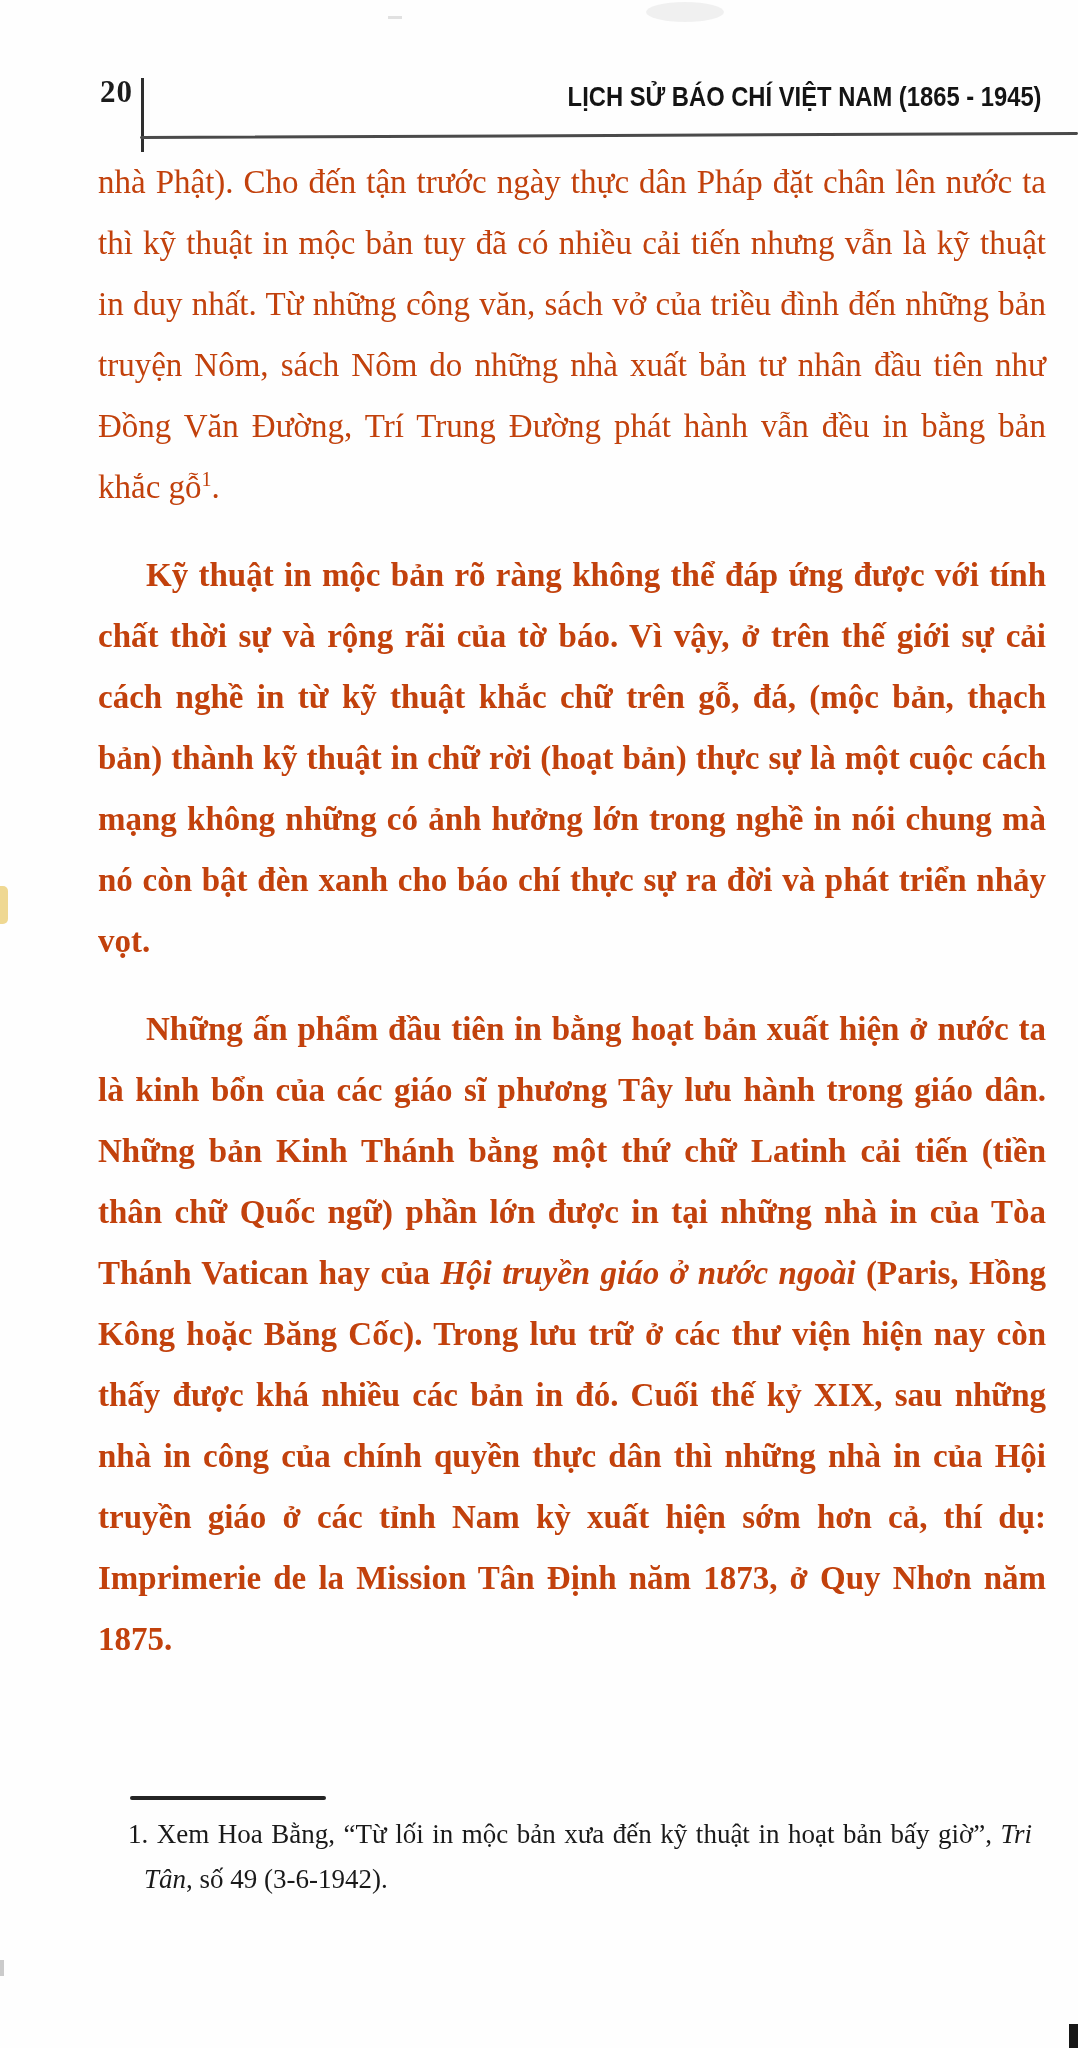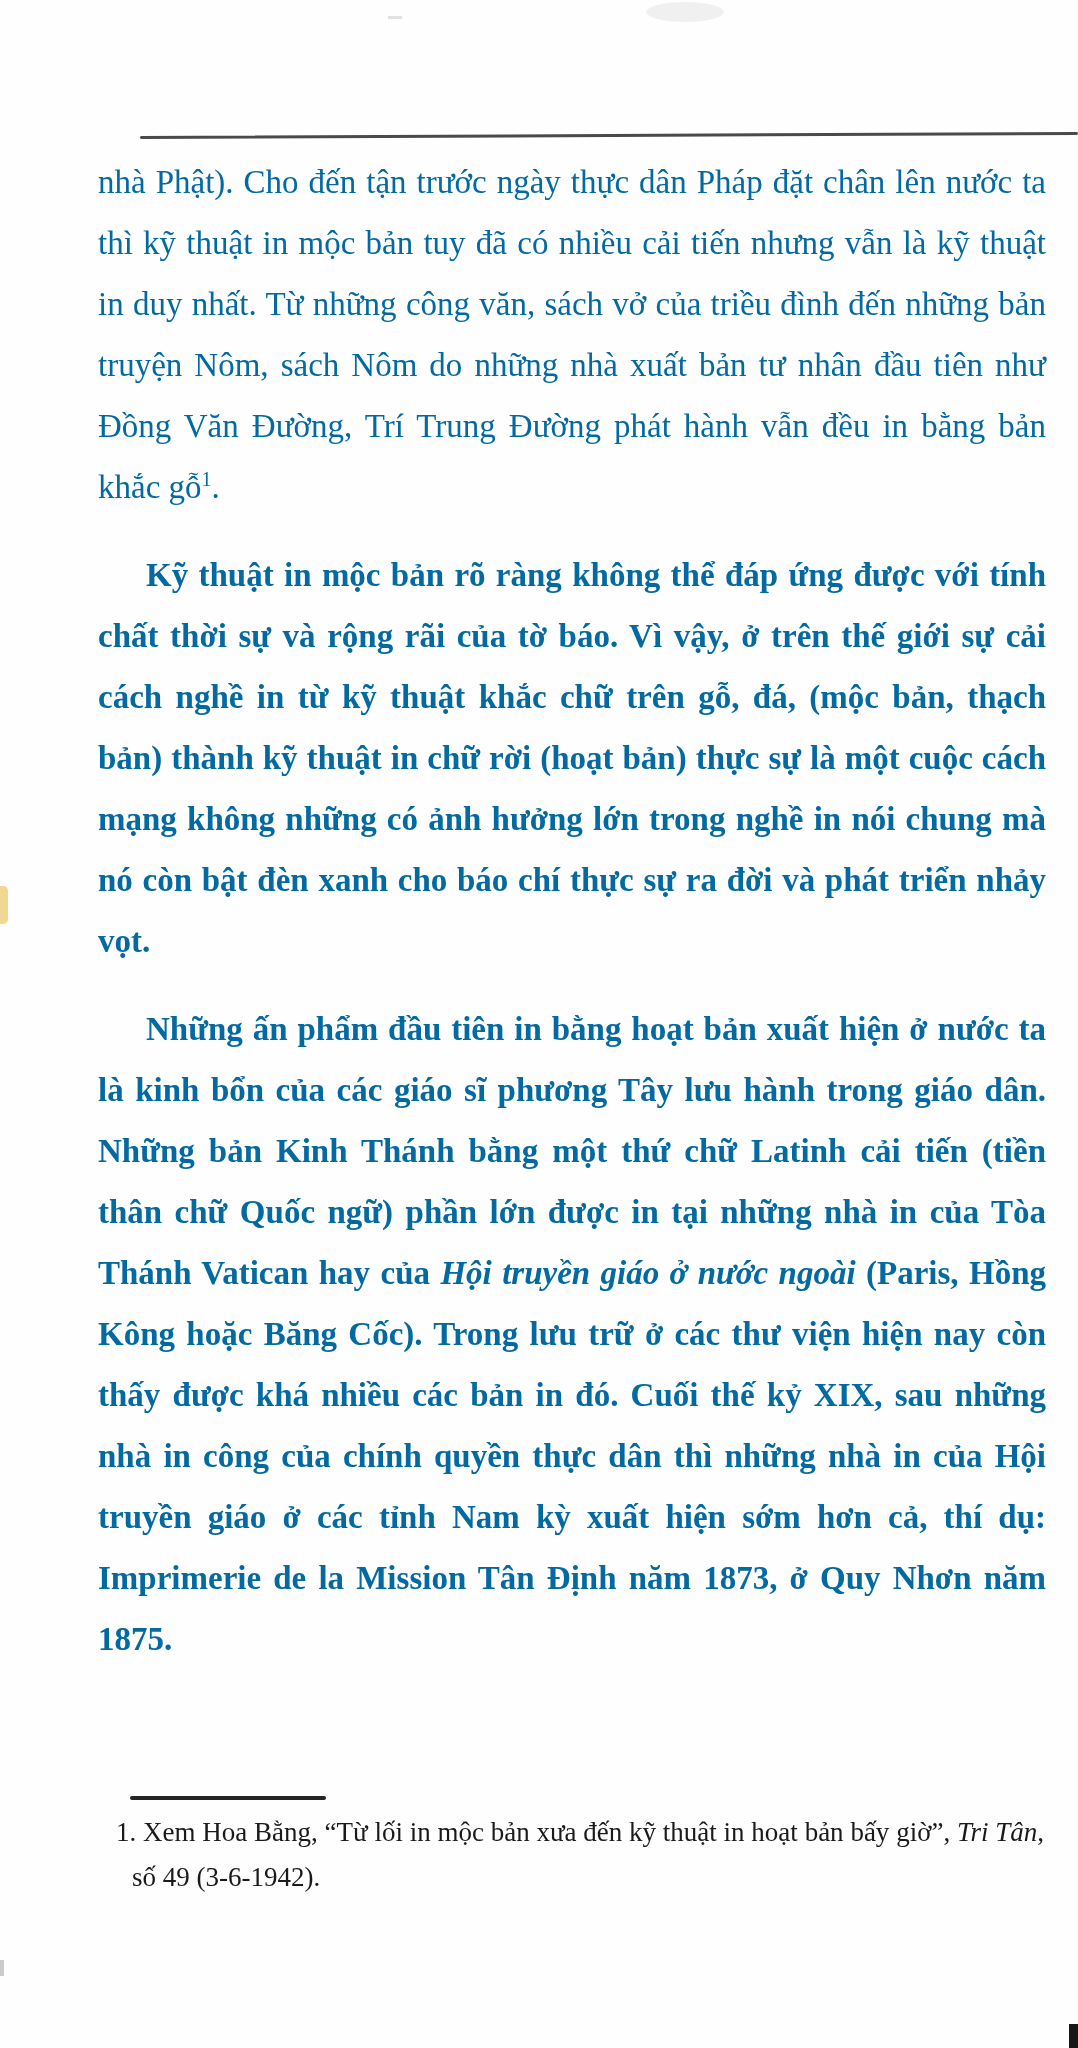--- a/index.html
+++ b/index.html
@@ -31,51 +31,56 @@
   }
   .header-rule{
     position:absolute;left:140px;right:0;top:136px;
     height:3px;background:#4a4a4a;border-radius:2px;
     transform:rotate(-0.25deg);transform-origin:left center;
   }
   
   .body{
     position:absolute;left:98px;top:152px;width:948px;
     font-size:33px;line-height:61px;text-align:justify;
-    color:#0369a1;
+    color:#c2410c;
   }
   .para{margin:0 0 27px 0;}
   .para.indent{text-indent:48px;font-weight:bold;}
   .para sup{font-size:20px;line-height:0;vertical-align:super;}
   .ital{font-style:italic;}
   
   .footnote{
     position:absolute;left:116px;top:1796px;width:928px;
   }
   .footnote-rule{
     width:196px;height:4px;background:#242424;
     margin:0 0 10px 14px;border-radius:2px;
   }
   .footnote-text{
-    margin:0;font-size:27px;line-height:45px;text-align:justify;
+    margin:12px;font-size:27px;line-height:45px;text-align:justify;
     padding-left:16px;text-indent:-16px;color:#1a1a1a;
   }
   
   .artifact{position:absolute;pointer-events:none;}
   .art-bottom-right{right:0;bottom:0;width:9px;height:24px;background:#171717;}
   .art-left-yellow{left:0;top:886px;width:8px;height:38px;background:#eacb6e;opacity:.75;border-radius:0 5px 5px 0;}
   .art-top-smudge{left:646px;top:2px;width:78px;height:20px;background:#cfcfcf;opacity:.30;border-radius:50%;}
   .art-left-gray{left:0;top:1960px;width:4px;height:16px;background:#b5b5b5;opacity:.7;}
   .art-top-dash{left:388px;top:16px;width:14px;height:3px;background:#cDcDcD;opacity:.6;}
 </style>
 </head>
 <body>
 
 <div class="page">
 
+  <header class="header">
+    <span class="page-num">20</span>
+    <span class="header-divider"></span>
+    <span class="running-title">LỊCH SỬ BÁO CHÍ VIỆT NAM (1865 - 1945)</span>
+  </header>
   <div class="header-rule"></div>
 
   <main class="body">
 
     <p class="para"><span>nhà Phật). Cho đến tận trước ngày thực dân Pháp đặt chân lên nước ta thì kỹ thuật in mộc bản tuy đã có nhiều cải tiến nhưng vẫn là kỹ thuật in duy nhất. Từ những công văn, sách vở của triều đình đến những bản truyện Nôm, sách Nôm do những nhà xuất bản tư nhân đầu tiên như Đồng Văn Đường, Trí Trung Đường phát hành vẫn đều in bằng bản khắc gỗ</span><sup>1</sup><span>.</span></p>
 
     <p class="para indent"><span>Kỹ thuật in mộc bản rõ ràng không thể đáp ứng được với tính chất thời sự và rộng rãi của tờ báo. Vì vậy, ở trên thế giới sự cải cách nghề in từ kỹ thuật khắc chữ trên gỗ, đá, (mộc bản, thạch bản) thành kỹ thuật in chữ rời (hoạt bản) thực sự là một cuộc cách mạng không những có ảnh hưởng lớn trong nghề in nói chung mà nó còn bật đèn xanh cho báo chí thực sự ra đời và phát triển nhảy vọt.</span></p>
 
     <p class="para indent"><span>Những ấn phẩm đầu tiên in bằng hoạt bản xuất hiện ở nước ta là kinh bổn của các giáo sĩ phương Tây lưu hành trong giáo dân. Những bản Kinh Thánh bằng một thứ chữ Latinh cải tiến (tiền thân chữ Quốc ngữ) phần lớn được in tại những nhà in của Tòa Thánh Vatican hay của </span><span class="ital">Hội truyền giáo ở nước ngoài</span><span> (Paris, Hồng Kông hoặc Băng Cốc). Trong lưu trữ ở các thư viện hiện nay còn thấy được khá nhiều các bản in đó. Cuối thế kỷ XIX, sau những nhà in công của chính quyền thực dân thì những nhà in của Hội truyền giáo ở các tỉnh Nam kỳ xuất hiện sớm hơn cả, thí dụ: Imprimerie de la Mission Tân Định năm 1873, ở Quy Nhơn năm 1875.</span></p>
 

